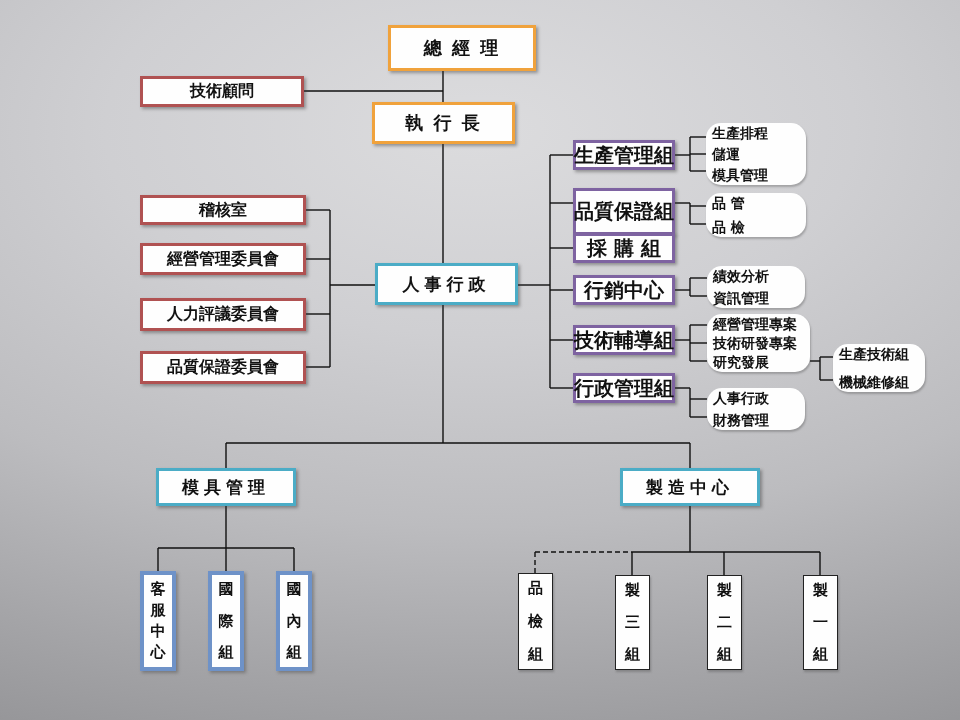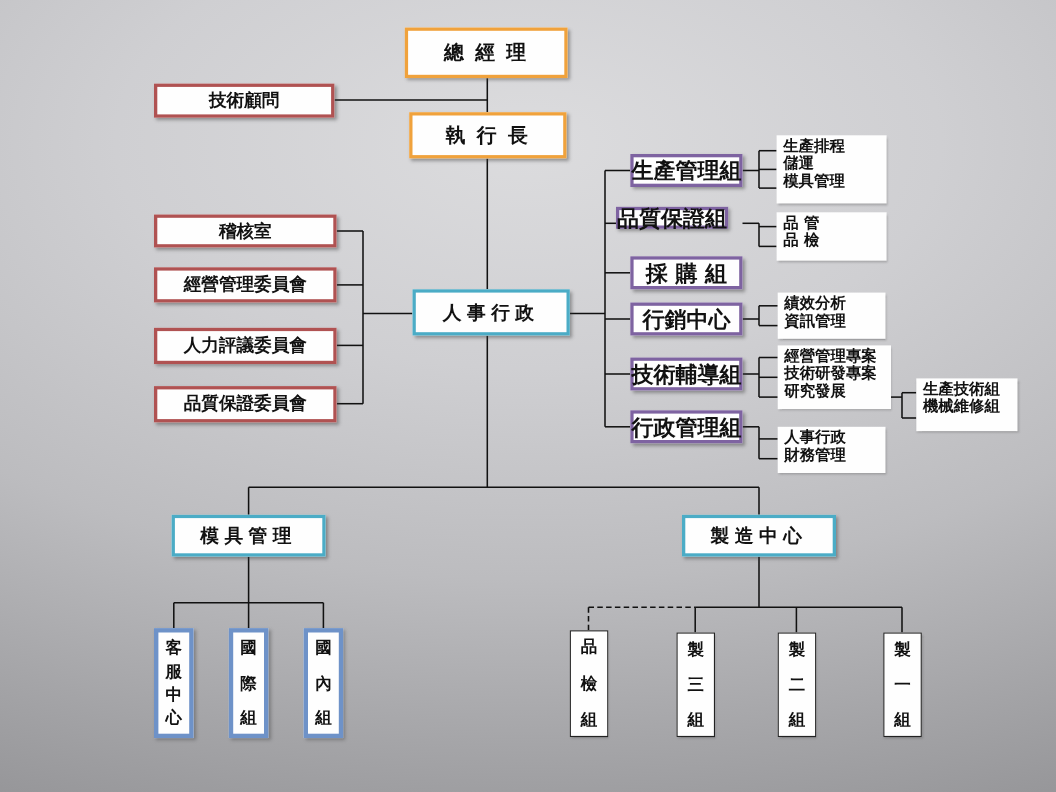--- a/index.html
+++ b/index.html
@@ -9,22 +9,22 @@
       #dcdcde 0%, #cfcfd2 30%, #bcbcbf 58%, #a5a5a8 80%, #919194 100%);}
   #wires{position:absolute;left:0;top:0;width:960px;height:720px;}
   .node{position:absolute;background:#fefefe;display:flex;align-items:center;
     justify-content:center;box-sizing:border-box;color:#111;font-weight:bold;
     box-shadow:2px 2px 3px rgba(60,60,60,0.45);white-space:nowrap;}
   .orange{border:3px solid #f0a23c;font-size:18px;letter-spacing:2px;}
   .red{border:3px solid #b05252;font-size:16px;}
   .teal{border:3px solid #4bacc6;font-size:17px;letter-spacing:5px;}
   .purple{border:3px solid #7e63a1;font-size:20px;}
   .detail{position:absolute;background:#fefefe;box-sizing:border-box;color:#111;
-    display:flex;flex-direction:column;justify-content:flex-start;
-    padding:2px 0 2px 6px;box-shadow:1px 2px 2px rgba(60,60,60,0.3);}
+    display:flex;flex-direction:column;justify-content:space-between;
+    padding:2px 0 2px 6px;box-shadow:1px 2px 2px rgba(60,60,60,0.3);border-radius:15px;}
   .detail .dline{font-size:14px;font-weight:600;line-height:1.15;white-space:nowrap;}
   .vbox{position:absolute;background:#fefefe;box-sizing:border-box;color:#111;
     display:flex;flex-direction:column;justify-content:space-between;
     align-items:center;padding:7px 0;font-size:15px;font-weight:bold;
     box-shadow:2px 2px 3px rgba(60,60,60,0.4);}
   .vblue{border:4px solid #6e92c8;}
   .vblack{border:1px solid #222;font-weight:600;box-shadow:1px 2px 2px rgba(60,60,60,0.3);}
   .vbox span{display:block;line-height:1;}
 </style>
 </head>
@@ -101,21 +101,21 @@
       <line x1="690" y1="506" x2="690" y2="552"></line>
       <line x1="632" y1="552" x2="820" y2="552"></line>
       <line x1="632" y1="552" x2="632" y2="575"></line>
       <line x1="724" y1="552" x2="724" y2="575"></line>
       <line x1="820" y1="552" x2="820" y2="575"></line>
       <line x1="535" y1="552" x2="632" y2="552" stroke-dasharray="5 3"></line>
       <line x1="535" y1="552" x2="535" y2="573" stroke-dasharray="5 3"></line>
     </g>
   </svg>
 
-  <div class="node orange" style="left:368px;top:25px;width:148px;height:46px">
+  <div class="node orange" style="left:388px;top:25px;width:148px;height:46px">
     <span>總 經 理</span>
   </div>
   <div class="node orange" style="left:372px;top:102px;width:143px;height:42px">
     <span>執 行 長</span>
   </div>
   <div class="node red" style="left:140px;top:76px;width:164px;height:31px">
     <span>技術顧問</span>
   </div>
 
   <div class="node red" style="left:140px;top:195px;width:166px;height:30px">
@@ -131,21 +131,21 @@
     <span>品質保證委員會</span>
   </div>
 
   <div class="node teal" style="left:375px;top:263px;width:143px;height:42px">
     <span>人事行政</span>
   </div>
 
   <div class="node purple" style="left:573px;top:140px;width:102px;height:30px">
     <span>生產管理組</span>
   </div>
-  <div class="node purple" style="left:560px;top:188px;width:102px;height:20px">
+  <div class="node purple" style="left:573px;top:188px;width:102px;height:47px">
     <span>品質保證組</span>
   </div>
   <div class="node purple" style="left:573px;top:233px;width:102px;height:30px">
     <span>採 購 組</span>
   </div>
   <div class="node purple" style="left:573px;top:275px;width:102px;height:30px">
     <span>行銷中心</span>
   </div>
   <div class="node purple" style="left:573px;top:325px;width:102px;height:30px">
     <span>技術輔導組</span>

